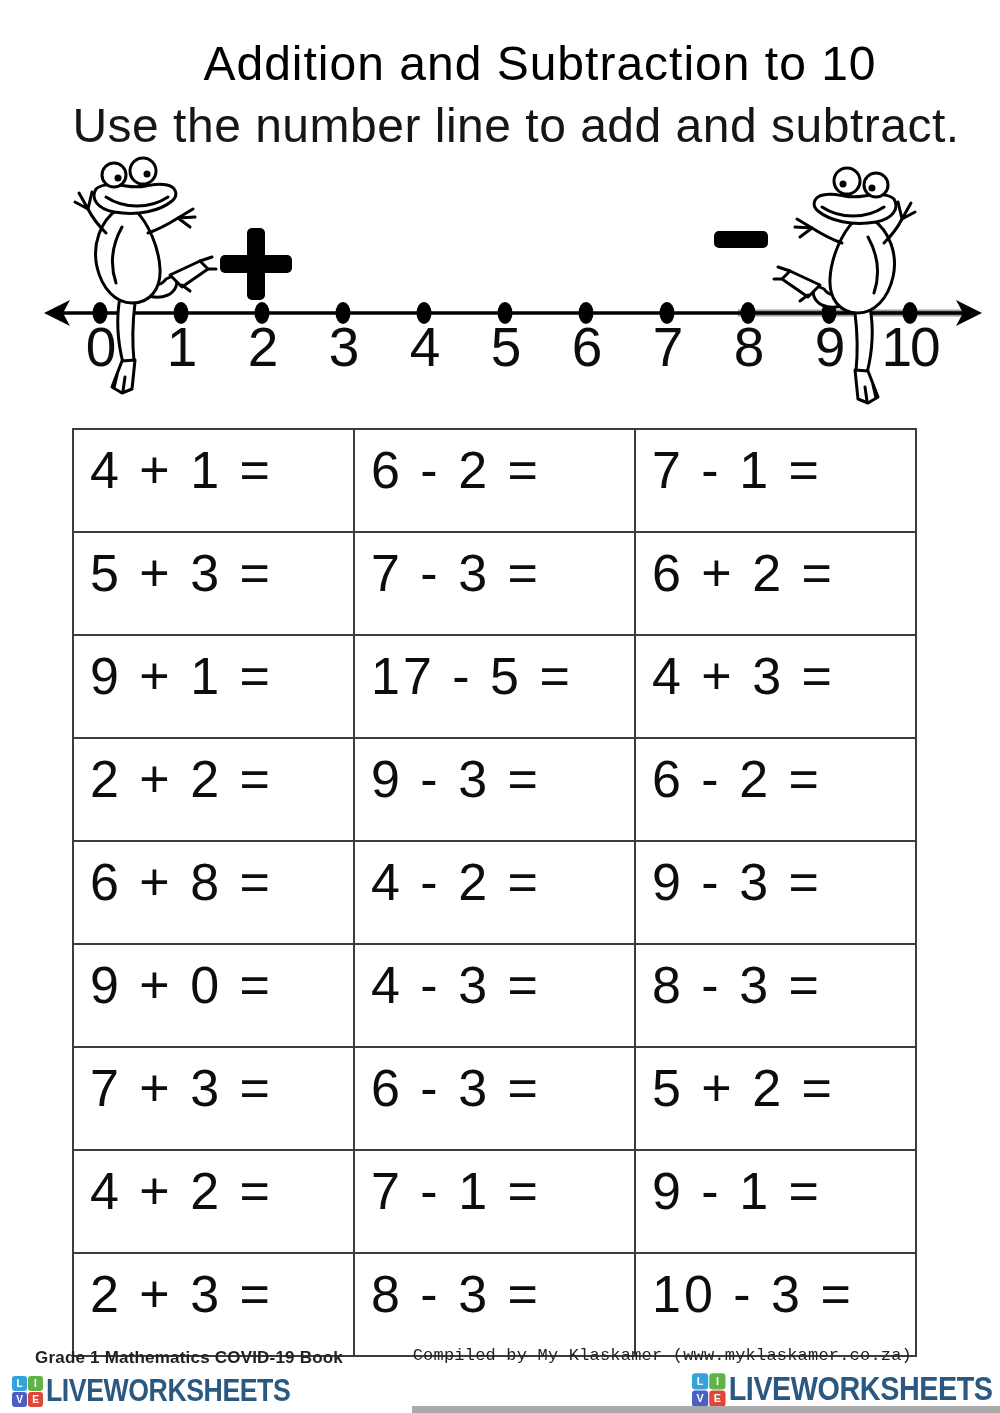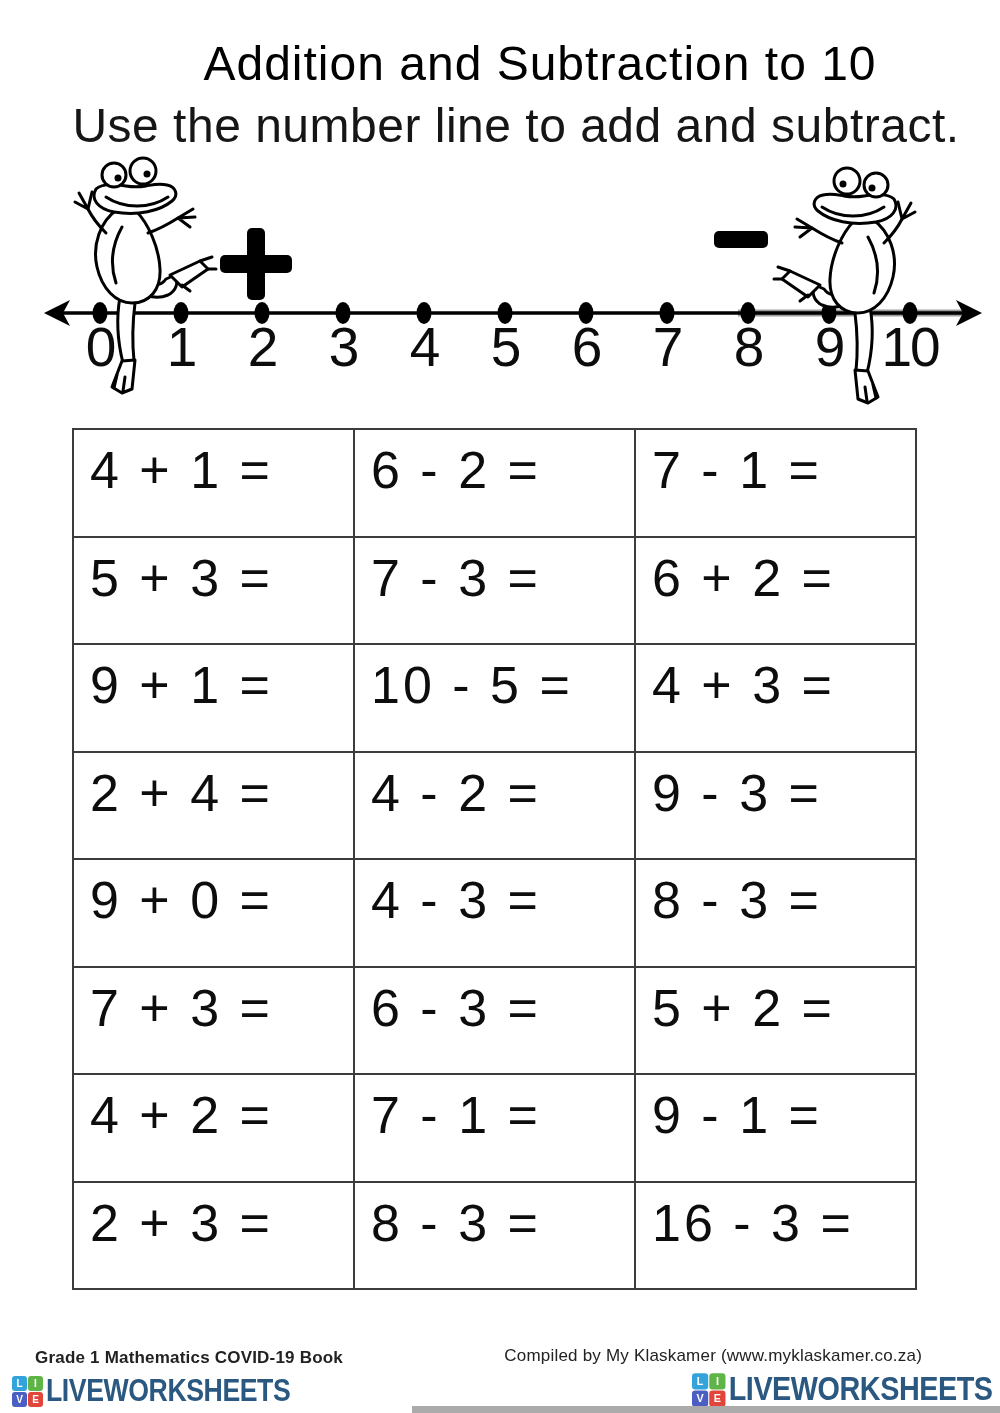--- a/index.html
+++ b/index.html
@@ -39,21 +39,21 @@
   table.problems td{
     border:2px solid #3c3c3c;vertical-align:top;
     font-size:52px;letter-spacing:3px;color:#0d0d0d;
     padding:10px 0 0 16px;height:91px;width:33.33%;
     background:#fff;
   }
 
   
   .credit{position:absolute;font-size:17px;color:#222;letter-spacing:0.2px;}
   .credit-left{left:35px;top:1348px;font-weight:bold;}
-  .credit-right{right:78px;top:1346px;text-align:left;}
+  .credit-right{right:88px;top:1346px;text-align:left;font-family:Liberation Mono, monospace;}
 
   .logo{position:absolute;display:flex;align-items:center;gap:3px;}
   .logo-left{left:12px;top:1373px;}
   .logo-right{left:692px;top:1370px;transform:scale(1.08);transform-origin:left top;}
   .logo-tiles{display:grid;grid-template-columns:15px 15px;grid-template-rows:15px 15px;gap:1px;}
   .tile{
     display:block;width:15px;height:15px;border-radius:3px;
     color:#fff;font-size:10px;font-weight:700;line-height:15px;text-align:center;
   }
   .logo-word{
@@ -159,25 +159,30 @@
           <td><span>6 - 2 =</span></td>
           <td><span>7 - 1 =</span></td>
         </tr>
         <tr>
           <td><span>5 + 3 =</span></td>
           <td><span>7 - 3 =</span></td>
           <td><span>6 + 2 =</span></td>
         </tr>
         <tr>
           <td><span>9 + 1 =</span></td>
-          <td><span>10 - 5 =</span></td>
+          <td><span>17 - 5 =</span></td>
           <td><span>4 + 3 =</span></td>
         </tr>
         <tr>
-          <td><span>2 + 4 =</span></td>
+          <td><span>2 + 2 =</span></td>
+          <td><span>9 - 3 =</span></td>
+          <td><span>6 - 2 =</span></td>
+        </tr>
+        <tr>
+          <td><span>6 + 8 =</span></td>
           <td><span>4 - 2 =</span></td>
           <td><span>9 - 3 =</span></td>
         </tr>
         <tr>
           <td><span>9 + 0 =</span></td>
           <td><span>4 - 3 =</span></td>
           <td><span>8 - 3 =</span></td>
         </tr>
         <tr>
           <td><span>7 + 3 =</span></td>
@@ -185,21 +190,21 @@
           <td><span>5 + 2 =</span></td>
         </tr>
         <tr>
           <td><span>4 + 2 =</span></td>
           <td><span>7 - 1 =</span></td>
           <td><span>9 - 1 =</span></td>
         </tr>
         <tr>
           <td><span>2 + 3 =</span></td>
           <td><span>8 - 3 =</span></td>
-          <td><span>16 - 3 =</span></td>
+          <td><span>10 - 3 =</span></td>
         </tr>
       </tbody>
   </table>
 
   <div class="credit credit-left">Grade 1 Mathematics COVID-19 Book</div>
   <div class="credit credit-right">Compiled by My Klaskamer  (www.myklaskamer.co.za)</div>
 
   <div class="logo logo-left">
     <span class="logo-tiles">
         <span class="tile" style="background: rgb(51, 163, 220);">L</span>

